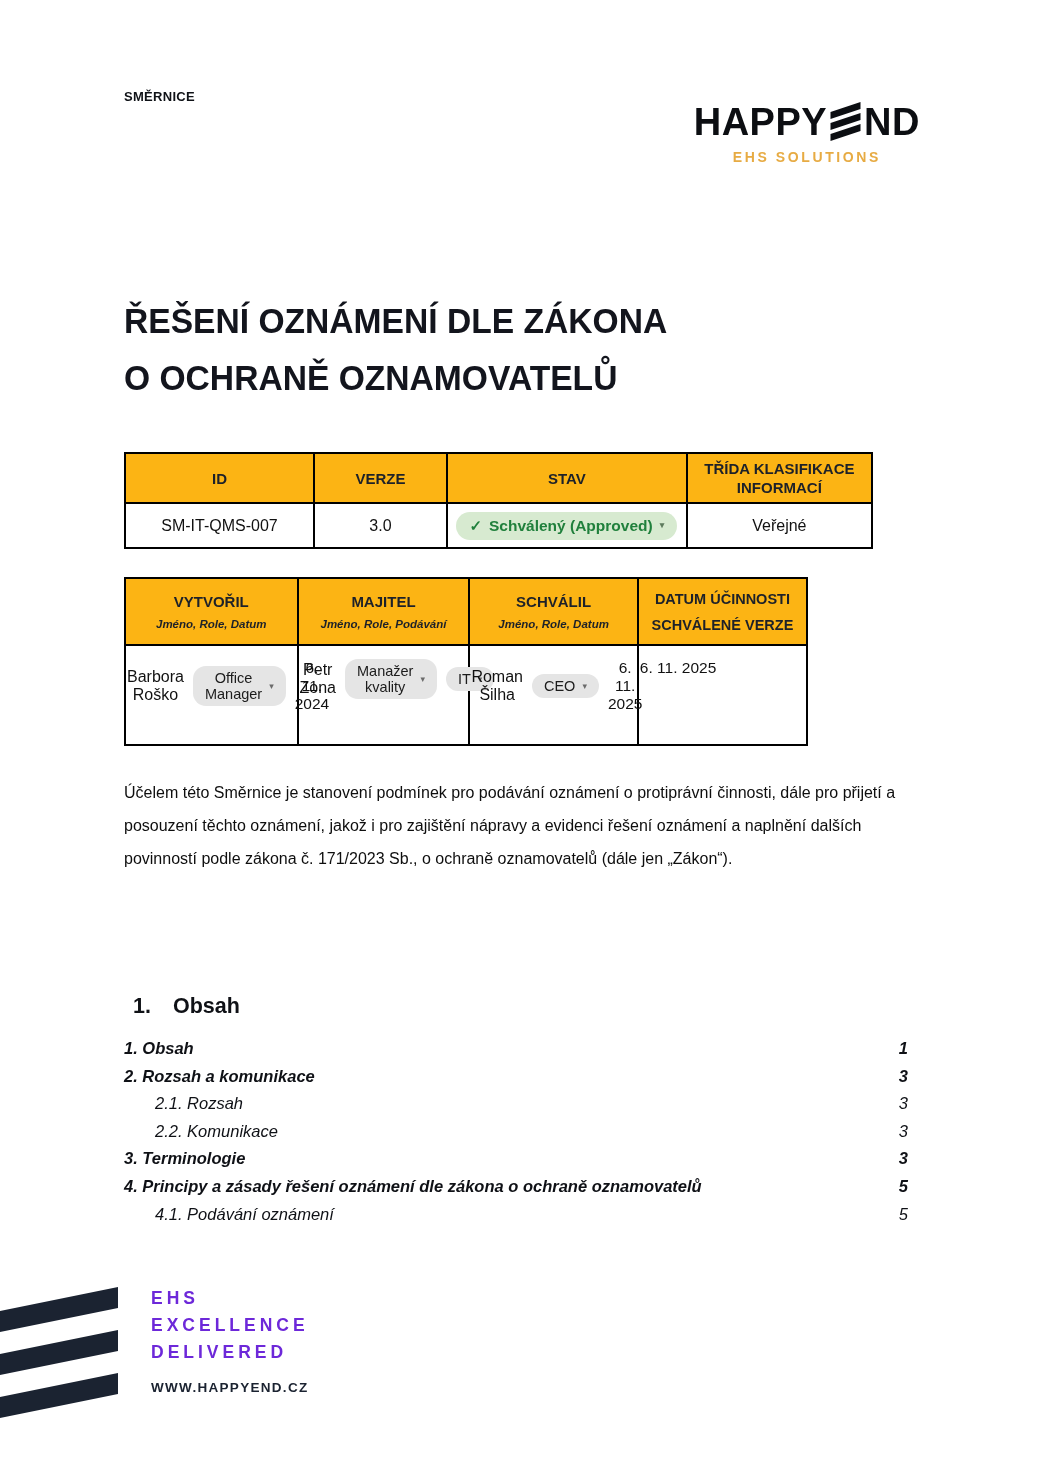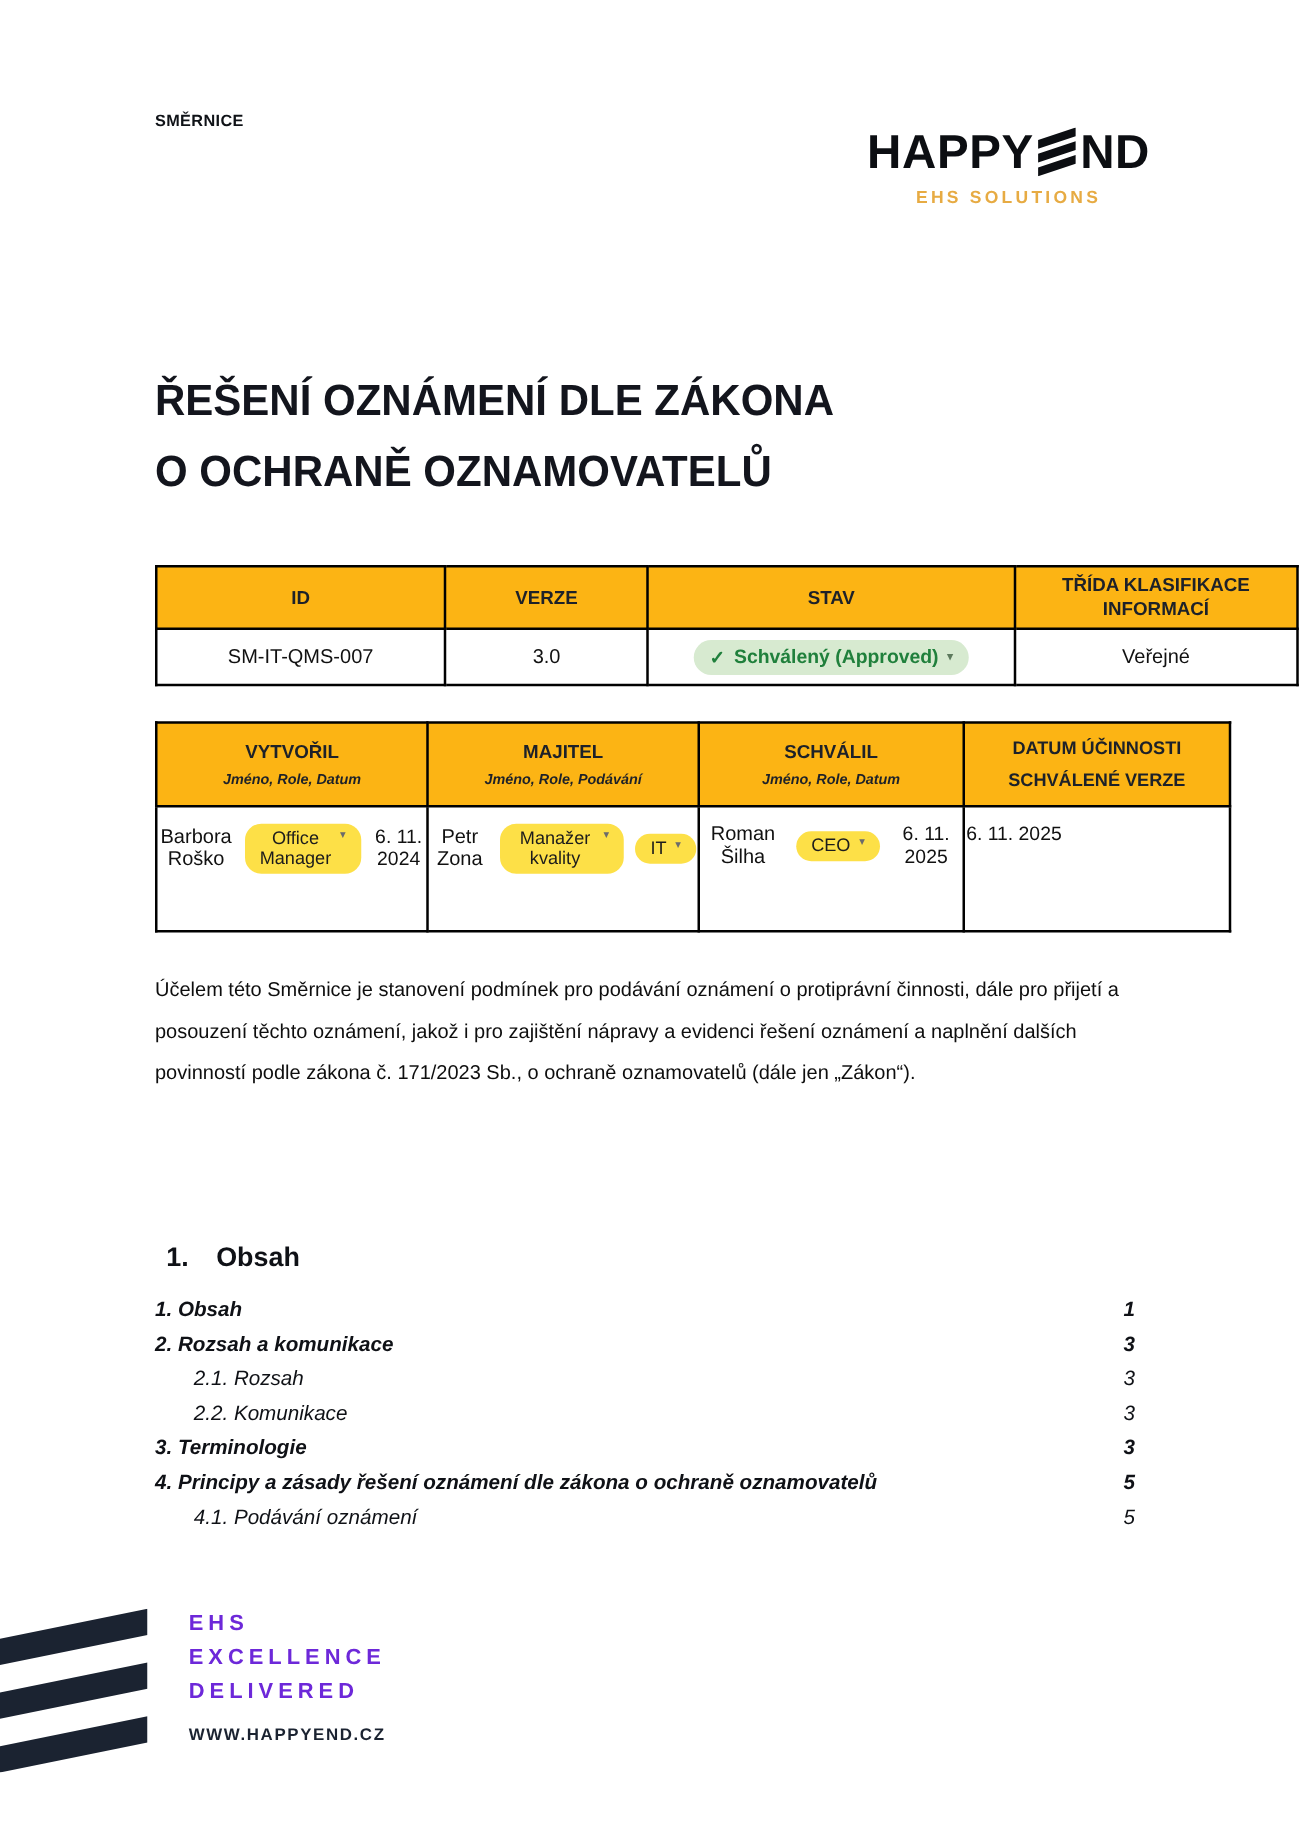--- a/index.html
+++ b/index.html
@@ -35,22 +35,22 @@
   
   .title {
     position: absolute; left: 124px; top: 292px; margin: 0;
     font-size: 35px; font-weight: 800; line-height: 57px;
     color: #13151d; white-space: nowrap;
     transform: scaleX(.96); transform-origin: 0 0;
   }
 
   
   table { border-collapse: collapse; table-layout: fixed; }
-  .meta-table { position: absolute; left: 124px; top: 452px; width: 915px; }
-  .people-table { position: absolute; left: 124px; top: 577px; width: 861px; }
+  .meta-table { position: absolute; left: 124px; top: 452px; width: 749px; }
+  .people-table { position: absolute; left: 124px; top: 577px; width: 684px; }
   th, td { border: 2px solid #000; text-align: center; background: #fff; }
   thead th { background: #FCB414; color: #1d2129; }
   .meta-table thead th { height: 50px; font-size: 15px; font-weight: bold; padding: 2px 10px; line-height: 19px; }
   .meta-table tbody td { height: 45px; font-size: 16px; }
 
   .people-table thead th { height: 67px; padding: 4px 6px; vertical-align: middle; }
   .th-main { font-size: 15px; font-weight: bold; }
   .th-sub  { font-size: 11.5px; font-weight: 600; margin-top: 8px; font-style: italic; }
   .th-two-line { font-size: 14.5px; font-weight: bold; line-height: 26px; }
   .people-table tbody td { height: 100px; vertical-align: top; padding-top: 13px; }
@@ -61,22 +61,22 @@
   
   .status-pill {
     display: inline-flex; align-items: center; gap: 7px;
     background: #D7EAD0; color: #20803C;
     font-size: 15.5px; font-weight: bold;
     padding: 5px 13px; border-radius: 15px; cursor: pointer;
   }
   .status-check { font-size: 15px; }
   .caret { font-size: 9px; line-height: 1; color: #5d7a5d; }
   .role-pill {
-    display: inline-flex; align-items: flex-start; gap: 7px;
-    background: #fde047; color: #1c1c1c;
+    display: inline-flex; align-items: center; gap: 7px;
+    background: #e5e5e5; color: #1c1c1c;
     font-size: 14.5px; padding: 4px 12px; border-radius: 13px; cursor: pointer;
   }
   .role-pill .caret { color: #6b6b6b; }
 
   
   .purpose {
     position: absolute; left: 124px; top: 776px; width: 792px; margin: 0;
     font-size: 16px; line-height: 33px; color: #0e0e0e;
   }
 

